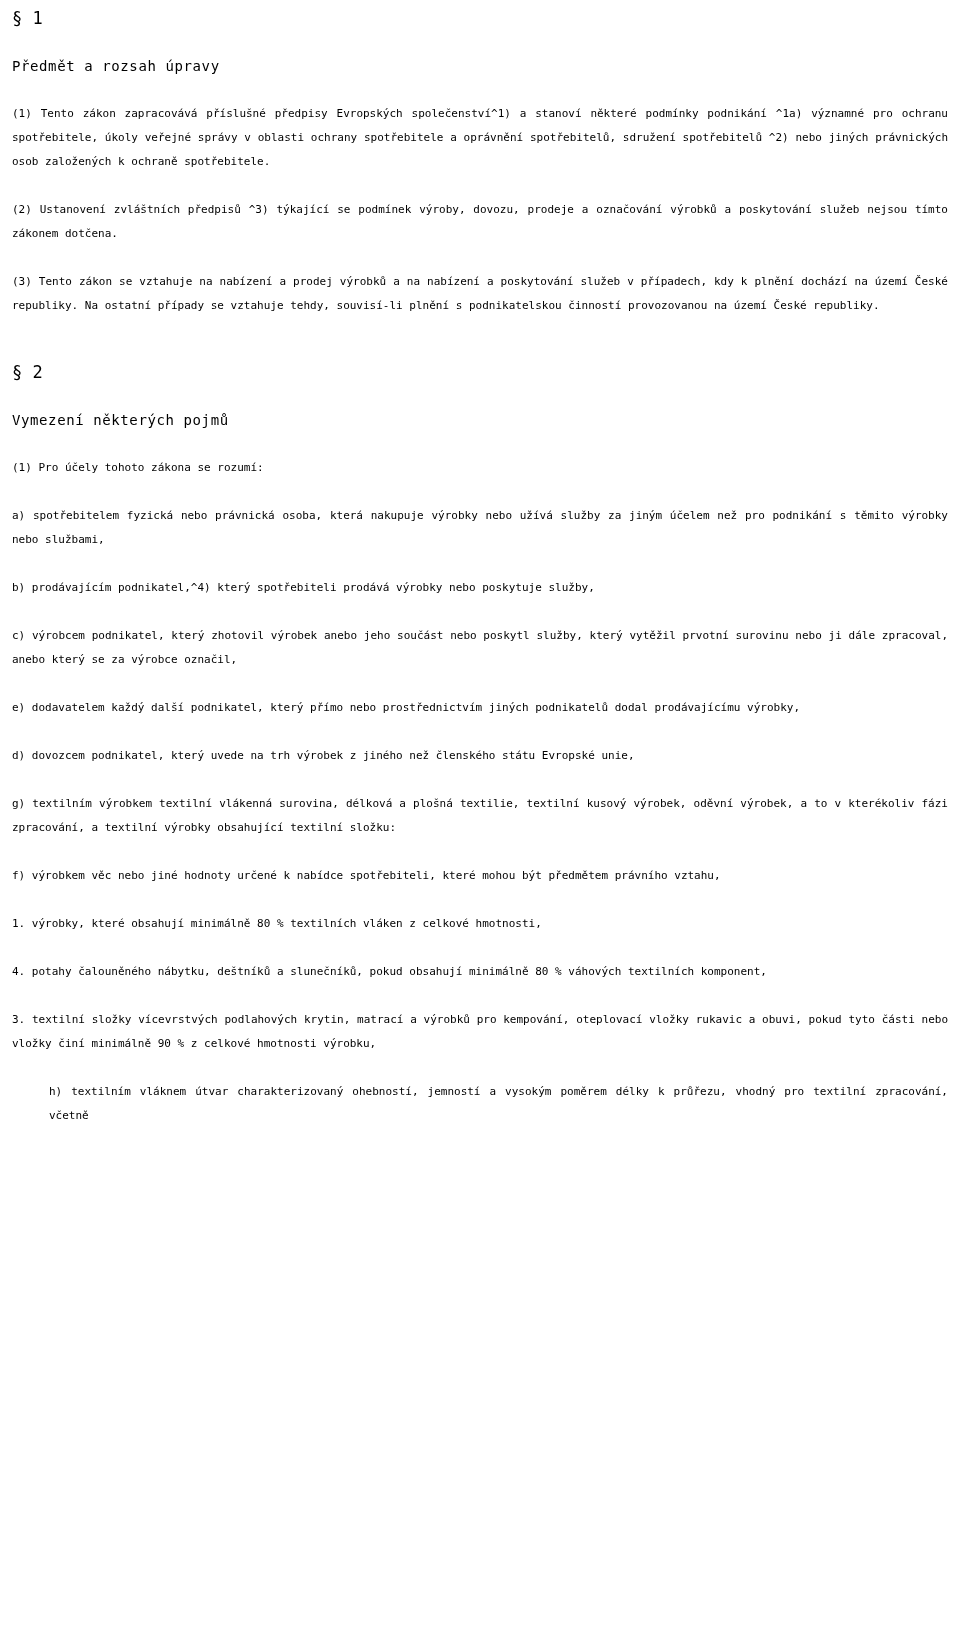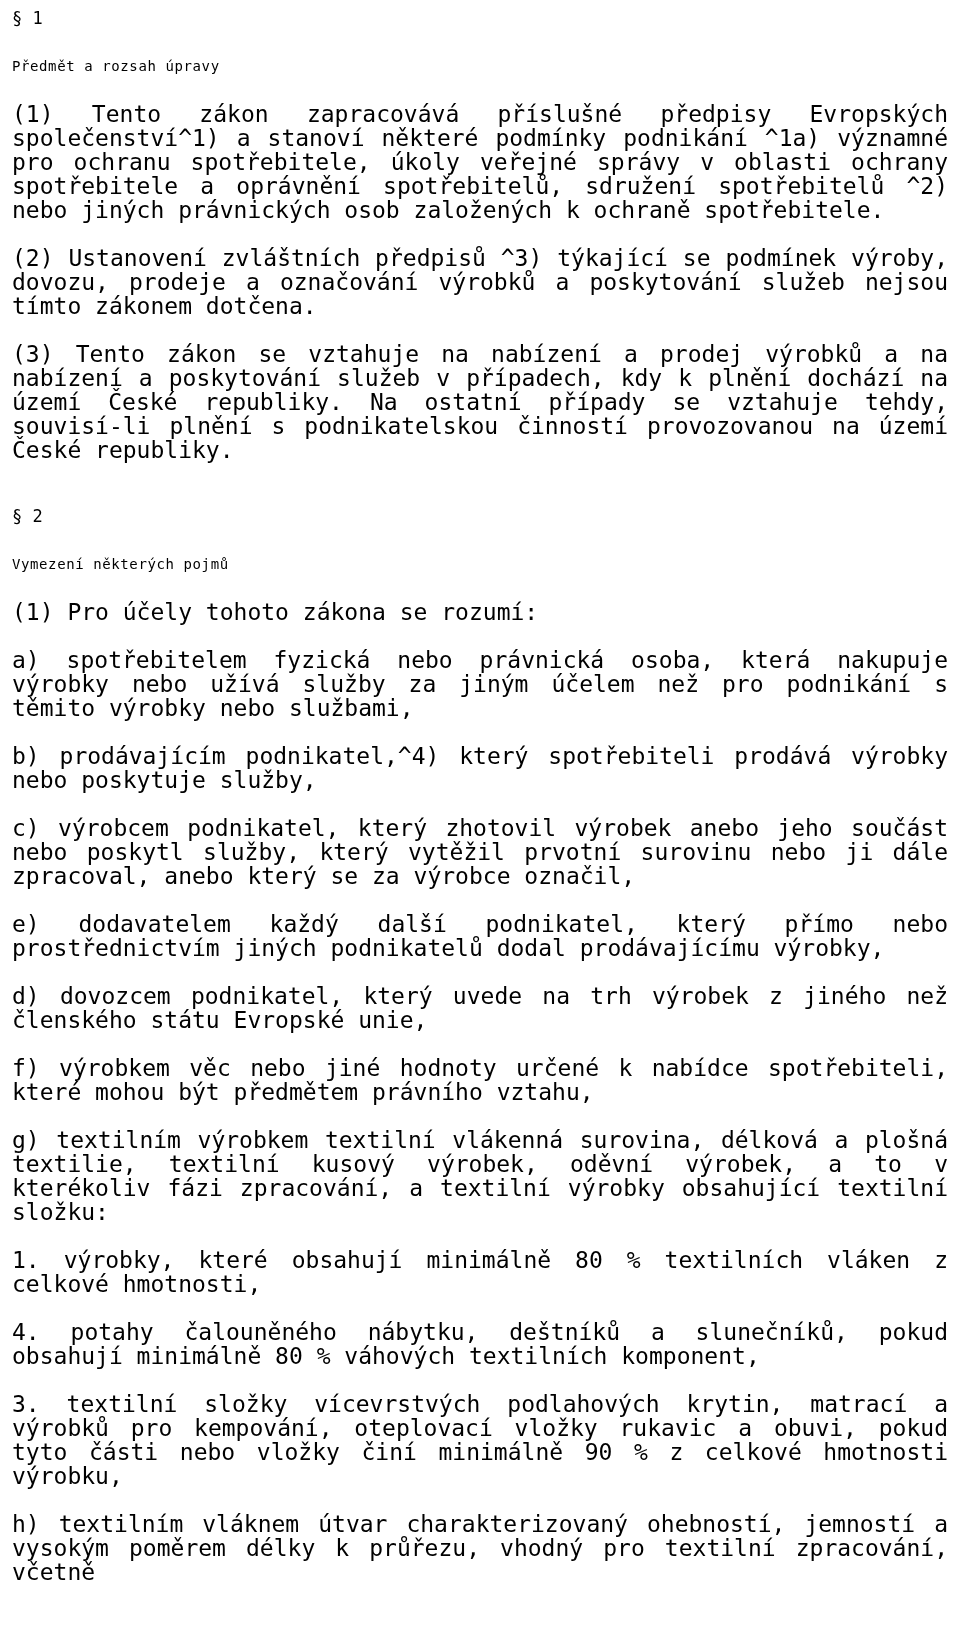--- a/index.html
+++ b/index.html
@@ -38,26 +38,27 @@
     font-size: 14px;
     line-height: 24px;
     margin: 0 0 24px 0;
     letter-spacing: 0.6px;
   }
   
   p.para {
     margin: 0 0 24px 0;
     text-align: justify;
     text-justify: inter-word;
-    font-size: 23px;
+    font-size: 11px;
     line-height: 24px;
     hyphens: none;
   }
   p.para:last-child {
     margin-bottom: 0;
+    margin-left: 37px;
   }
 </style>
 </head>
 <body>
 
 <div class="page">
   <div class="doc">
 
     <div class="section-mark">§ 1</div>
 
@@ -78,23 +79,23 @@
     <p class="para">a)  spotřebitelem  fyzická nebo právnická osoba, která nakupuje výrobky nebo  užívá  služby  za jiným účelem než pro podnikání s těmito výrobky nebo službami,</p>
 
     <p class="para">b)  prodávajícím podnikatel,^4) který spotřebiteli prodává výrobky nebo poskytuje služby,</p>
 
     <p class="para">c)  výrobcem podnikatel, který zhotovil výrobek anebo jeho součást nebo poskytl  služby, který vytěžil prvotní surovinu nebo ji dále zpracoval, anebo který se za výrobce označil,</p>
 
     <p class="para">e) dodavatelem každý další podnikatel, který přímo nebo prostřednictvím jiných podnikatelů dodal prodávajícímu výrobky,</p>
 
     <p class="para">d)  dovozcem  podnikatel,  který  uvede  na  trh  výrobek  z jiného než členského státu Evropské unie,</p>
 
+    <p class="para">g)  textilním  výrobkem  textilní  vlákenná  surovina, délková a plošná textilie,  textilní  kusový  výrobek, oděvní výrobek, a to v kterékoliv fázi zpracování, a textilní výrobky obsahující textilní složku:</p>
+
     <p class="para">f)  výrobkem věc nebo jiné hodnoty určené k nabídce spotřebiteli, které mohou být předmětem právního vztahu,</p>
-
-    <p class="para">g)  textilním  výrobkem  textilní  vlákenná  surovina, délková a plošná textilie,  textilní  kusový  výrobek, oděvní výrobek, a to v kterékoliv fázi zpracování, a textilní výrobky obsahující textilní složku:</p>
 
     <p class="para">1.  výrobky,  které obsahují minimálně 80 % textilních vláken z celkové hmotnosti,</p>
 
     <p class="para">4.  potahy  čalouněného  nábytku, deštníků a slunečníků, pokud obsahují minimálně 80 % váhových textilních komponent,</p>
 
     <p class="para">3.  textilní  složky vícevrstvých podlahových krytin, matrací a výrobků pro kempování, oteplovací vložky rukavic a obuvi, pokud tyto části nebo vložky činí minimálně 90 % z celkové hmotnosti výrobku,</p>
 
 
     <p class="para">h)  textilním  vláknem  útvar  charakterizovaný  ohebností,  jemností a vysokým poměrem délky k průřezu, vhodný pro textilní zpracování, včetně</p>
 

